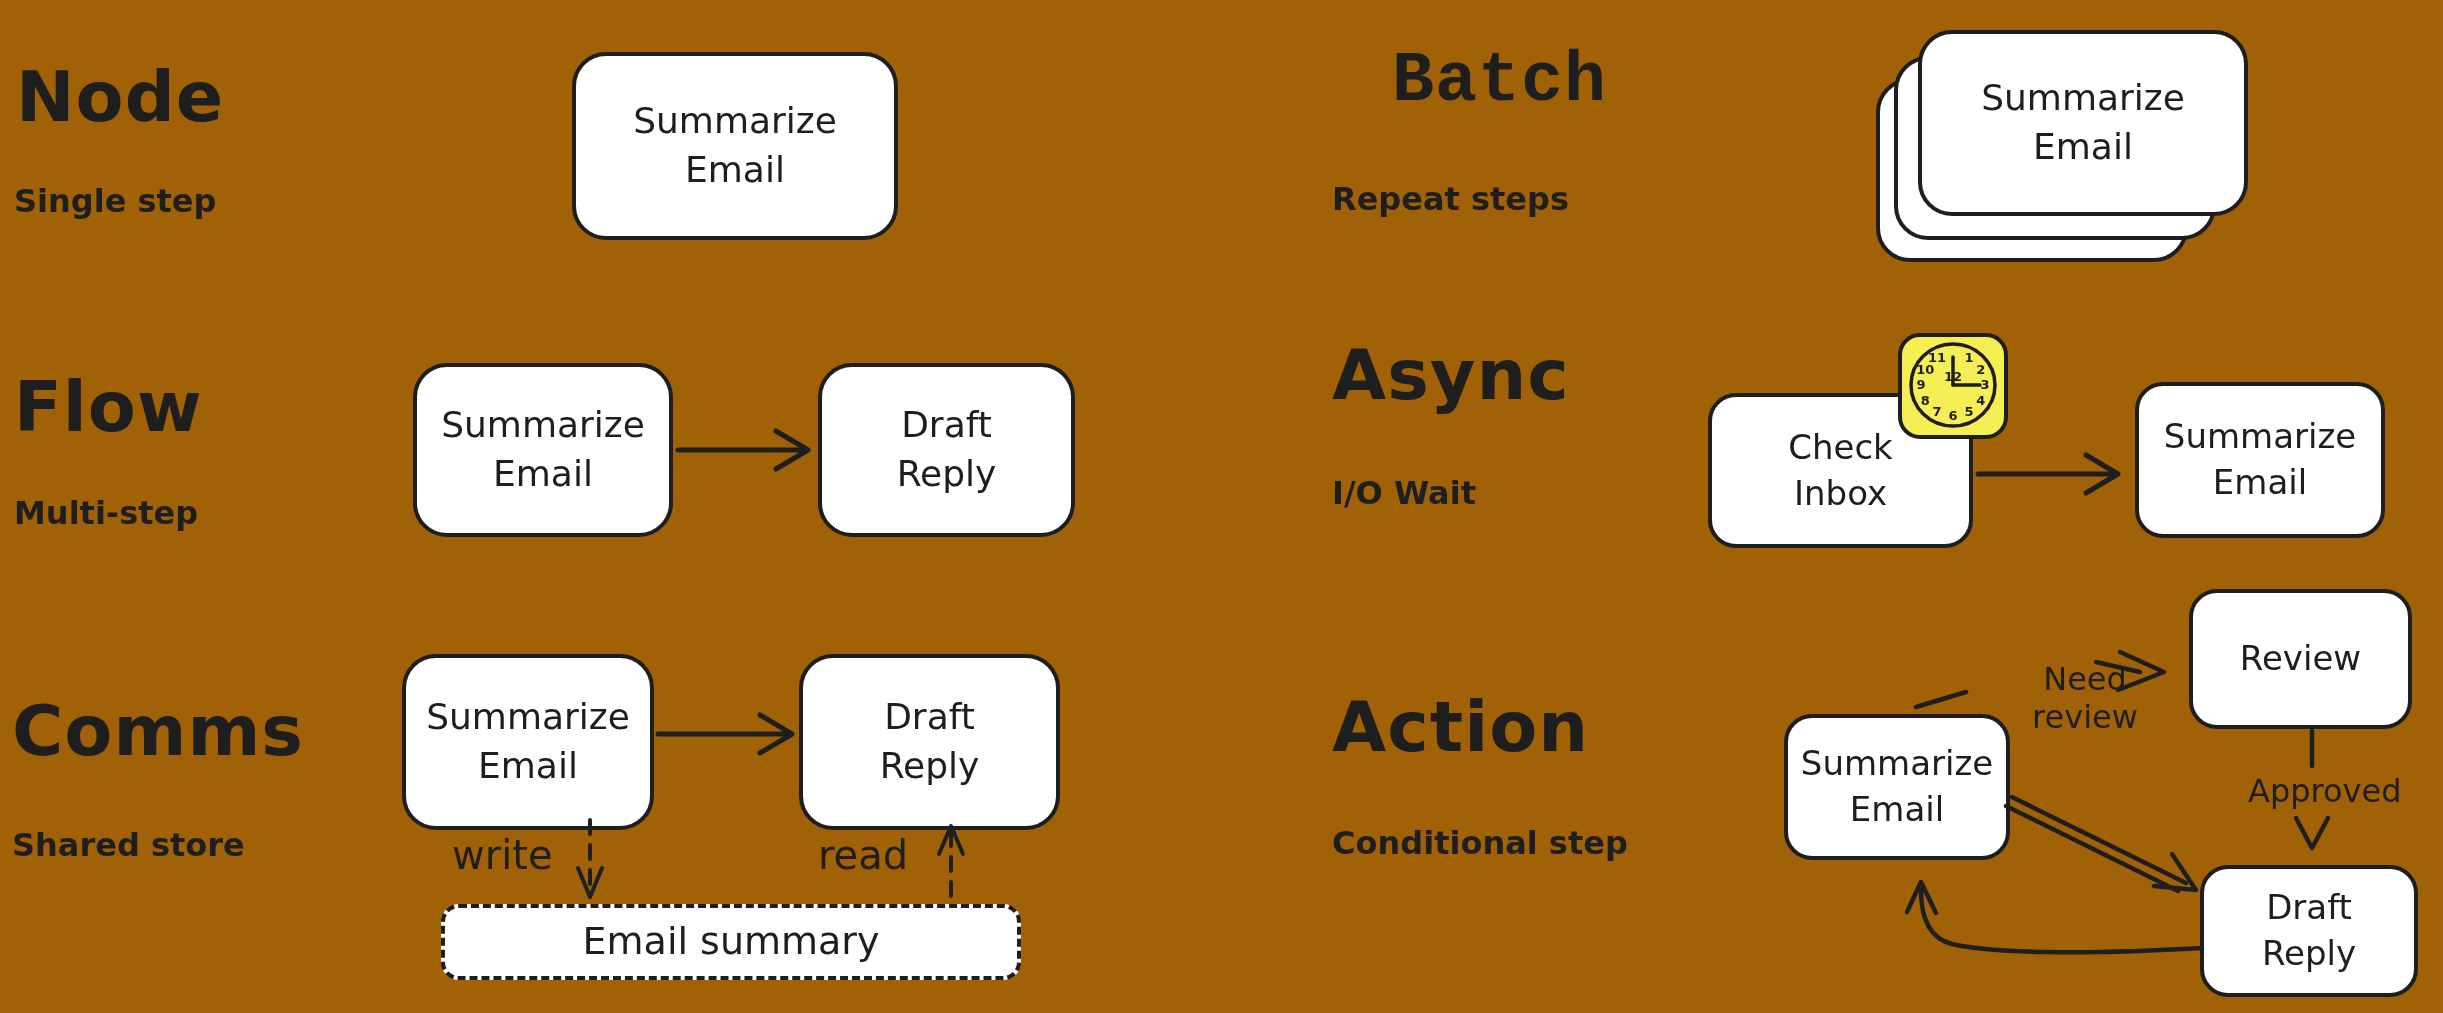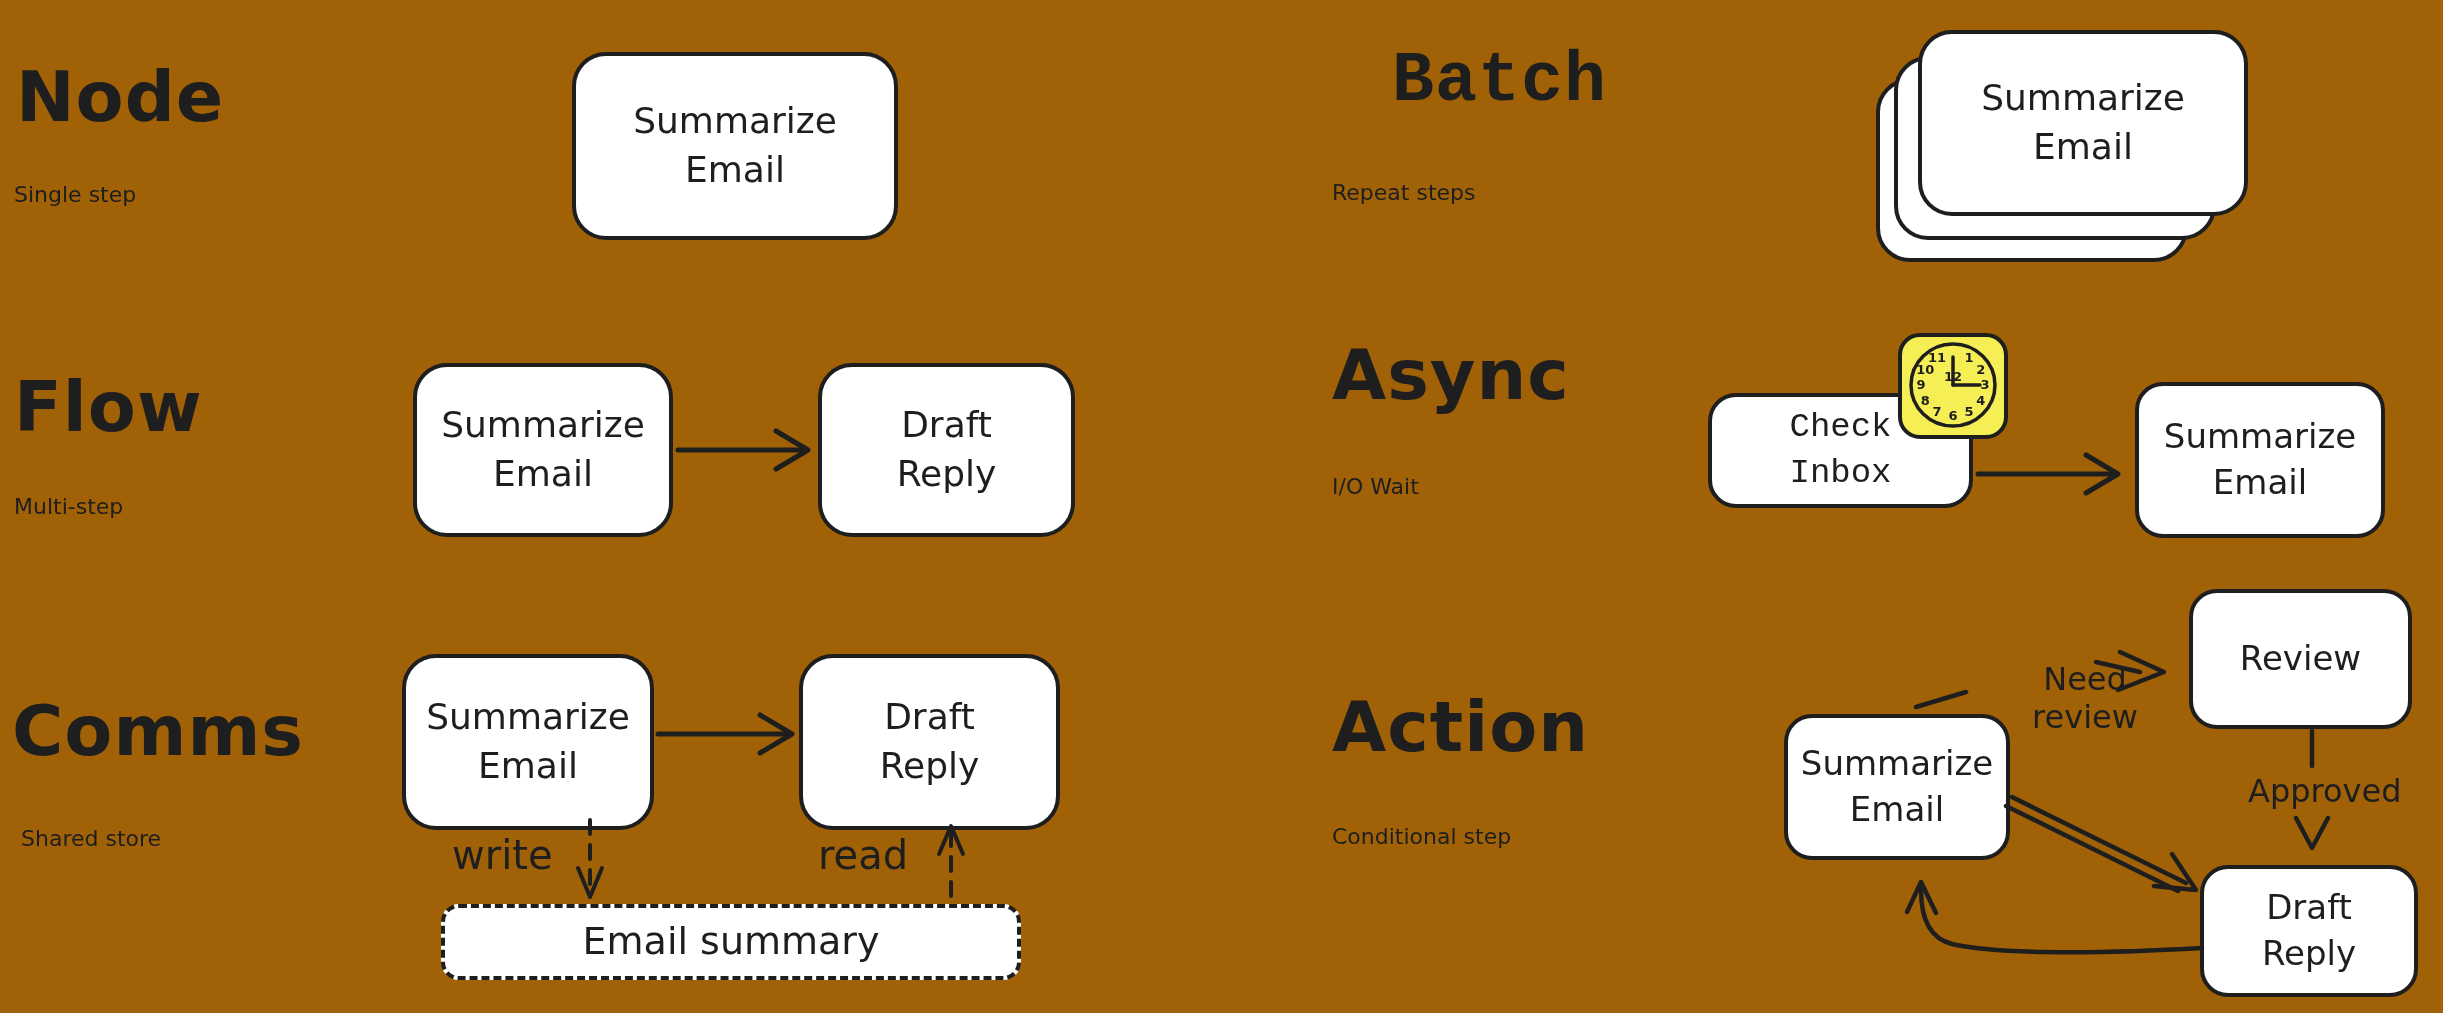--- a/index.html
+++ b/index.html
@@ -1,19 +1,19 @@
 <!DOCTYPE html>
 <html><head>
 <meta charset="utf-8">
 <style>
   html,body{margin:0;padding:0;background:#ffffff;}
   body{font-family:"DejaVu Sans","Liberation Sans",sans-serif;color:#1e1e1e;}
   .canvas{position:relative;width:2443px;height:1013px;background:#a16207;overflow:hidden;}
   .title{position:absolute;font-size:70px;font-weight:600;letter-spacing:1px;white-space:nowrap;}
-  .subtitle{position:absolute;font-size:22px;font-weight:400;white-space:nowrap;}
+  .subtitle{position:absolute;font-size:32px;font-weight:700;white-space:nowrap;}
   .box{position:absolute;border:4px solid #1e1e1e;border-radius:34px;background:#ffffff;
        display:flex;flex-direction:column;align-items:center;justify-content:center;
        font-size:36px;line-height:1.35;text-align:center;box-sizing:border-box;}
   .box.small{font-size:34px;border-radius:28px;}
   .box.dashed{border-style:dashed;border-radius:18px;font-size:38px;}
   .stackbox{position:absolute;border:4px solid #1e1e1e;border-radius:34px;background:#ffffff;box-sizing:border-box;}
   .lbl{position:absolute;font-size:40px;white-space:nowrap;}
   .lbl.sm{font-size:32px;}
   .overlay{position:absolute;left:0;top:0;width:2443px;height:1013px;pointer-events:none;z-index:5;}
   .clock{position:absolute;left:1898px;top:333px;width:110px;height:106px;background:#f5ef55;
@@ -90,21 +90,21 @@
   <div class="box" style="left:413px;top:363px;width:260px;height:174px;">
     <span>Summarize</span>
     <span>Email</span>
   </div>
   <div class="box" style="left:818px;top:363px;width:257px;height:174px;">
     <span>Draft</span>
     <span>Reply</span>
   </div>
 
   <div class="title" style="left:12px;top:690px;">Comms</div>
-  <div class="subtitle" style="left:21px;top:826px;">Shared store</div>
+  <div class="subtitle" style="left:12px;top:826px;">Shared store</div>
   <div class="box" style="left:402px;top:654px;width:252px;height:176px;">
     <span>Summarize</span>
     <span>Email</span>
   </div>
   <div class="box" style="left:799px;top:654px;width:261px;height:176px;">
     <span>Draft</span>
     <span>Reply</span>
   </div>
   <div class="lbl" style="left:452px;top:832px;">write</div>
   <div class="lbl" style="left:818px;top:832px;">read</div>
@@ -116,21 +116,21 @@
   <div class="subtitle" style="left:1332px;top:180px;">Repeat steps</div>
   <div class="stackbox" style="left:1876px;top:78px;width:312px;height:184px;"></div>
   <div class="stackbox" style="left:1894px;top:56px;width:322px;height:184px;"></div>
   <div class="box" style="left:1918px;top:30px;width:330px;height:186px;">
     <span>Summarize</span>
     <span>Email</span>
   </div>
 
   <div class="title" style="left:1332px;top:334px;">Async</div>
   <div class="subtitle" style="left:1332px;top:474px;">I/O Wait</div>
-  <div class="box small" style="left:1708px;top:393px;width:265px;height:115px;font-family:Liberation Mono, monospace;">
+  <div class="box small" style="left:1708px;top:393px;width:265px;height:155px;">
     <span>Check</span>
     <span>Inbox</span>
   </div>
   <div class="box small" style="left:2135px;top:382px;width:250px;height:156px;">
     <span>Summarize</span>
     <span>Email</span>
   </div>
   <div class="clock">
     <svg width="102" height="98" viewBox="0 0 102 98" fill="none" stroke="#1e1e1e" stroke-width="3.5" stroke-linecap="round">
       <ellipse cx="51" cy="48" rx="42" ry="41"></ellipse>

